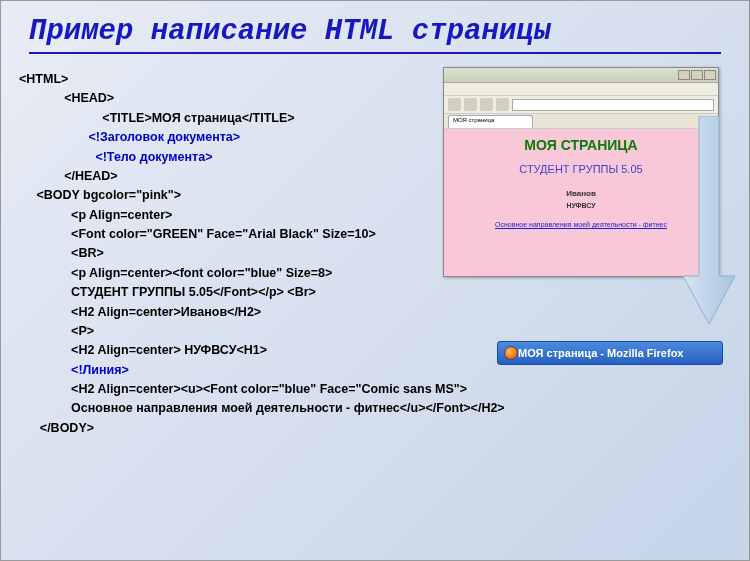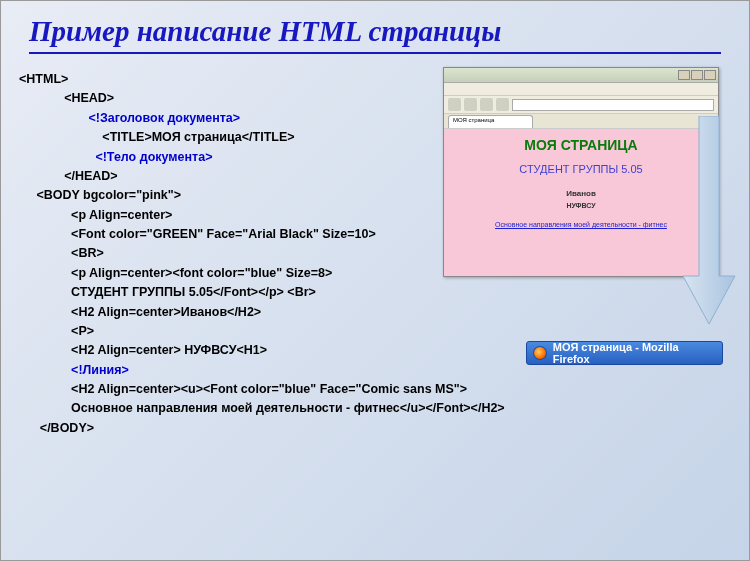--- a/index.html
+++ b/index.html
@@ -13,21 +13,21 @@
     border: 1px solid #999;
   }
   .header {
     padding: 14px 28px 10px;
   }
   .title {
     color: #1818c0;
     font-size: 29px;
     font-weight: bold;
     font-style: italic;
-    font-family: Liberation Serif, serif;
+    font-family: Liberation Mono, monospace;
     border-bottom: 2.5px solid #1818c0;
     padding-bottom: 4px;
   }
   .content {
     padding: 6px 30px 0 18px;
     font-size: 12.5px;
     font-weight: bold;
     line-height: 1.55;
     font-family: Arial, sans-serif;
   }
@@ -78,51 +78,50 @@
     top: 115px;
     right: 12px;
     width: 56px;
     height: 210px;
     pointer-events: none;
   }
   .taskbar-btn {
     position: absolute;
     right: 26px;
     top: 340px;
-    width: 197px;
+    width: 226px;
     height: 24px;
     background: linear-gradient(#4a8ae0, #2860c0);
     border: 1px solid #1848a0;
     border-radius: 3px;
     display: flex;
     align-items: center;
     padding: 0 6px;
-    gap: 6px;
     color: #fff;
     font-size: 11px;
     font-weight: bold;
   }
   .ff-icon {
     width: 14px; height: 14px; border-radius: 50%;
     background: radial-gradient(circle at 40% 40%, #ffcc66, #ff7700 55%, #cc3300);
     border: 1px solid #2050a0;
   }
 </style>
 </head>
 <body>
 
 <div class="header">
   <div class="title">Пример написание HTML страницы</div>
 </div>
 
 <div class="content">
   <div class="code-line black"><span>&lt;HTML&gt;</span></div>
   <div class="code-line black">             <span>&lt;HEAD&gt;</span></div>
+  <div class="code-line">                        <span class="black">&lt;TITLE&gt;</span><span class="black">МОЯ страница</span><span class="black">&lt;/TITLE&gt;</span></div>
   <div class="code-line blue">                    <span>&lt;!Заголовок документа&gt;</span></div>
-  <div class="code-line">                        <span class="black">&lt;TITLE&gt;</span><span class="black">МОЯ страница</span><span class="black">&lt;/TITLE&gt;</span></div>
   <div class="code-line blue">                      <span>&lt;!Тело документа&gt;</span></div>
   <div class="code-line black">             <span>&lt;/HEAD&gt;</span></div>
   <div class="code-line black">     <span>&lt;BODY bgcolor="pink"&gt;</span></div>
   <div class="code-line black">               <span>&lt;p Align=center&gt;</span></div>
   <div class="code-line black">               <span>&lt;Font color="GREEN" Face="Arial Black" Size=10&gt;</span></div>
   <div class="code-line black">               <span>&lt;BR&gt;</span></div>
   <div class="code-line black">               <span>&lt;p Align=center&gt;&lt;font color="blue" Size=8&gt;</span></div>
   <div class="code-line">               <span class="black">СТУДЕНТ ГРУППЫ 5.05</span><span class="black">&lt;/Font&gt;&lt;/p&gt; &lt;Br&gt;</span></div>
   <div class="code-line">               <span class="black">&lt;H2 Align=center&gt;</span><span class="black">Иванов</span><span class="black">&lt;/H2&gt;</span></div>
   <div class="code-line black">               <span>&lt;P&gt;</span></div>

